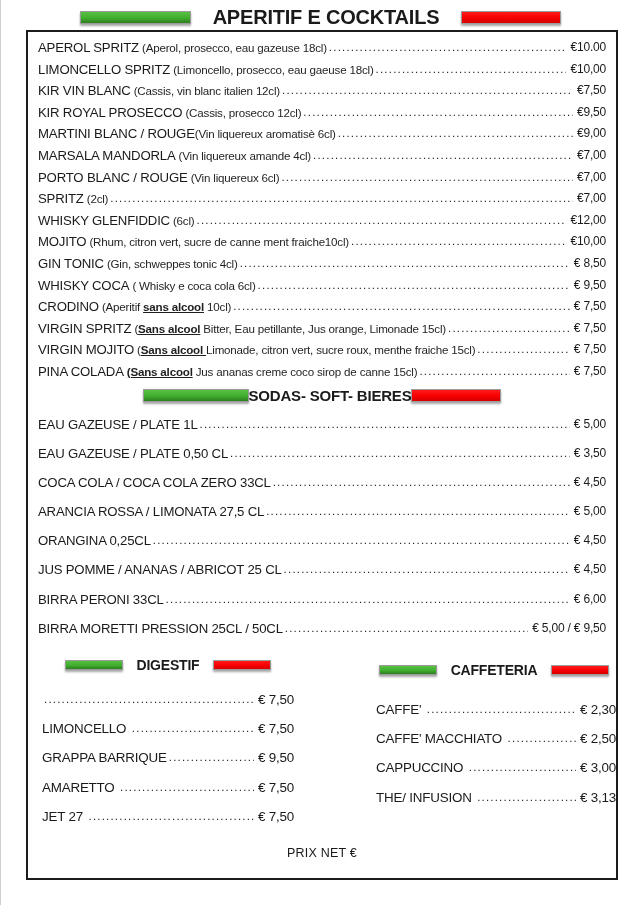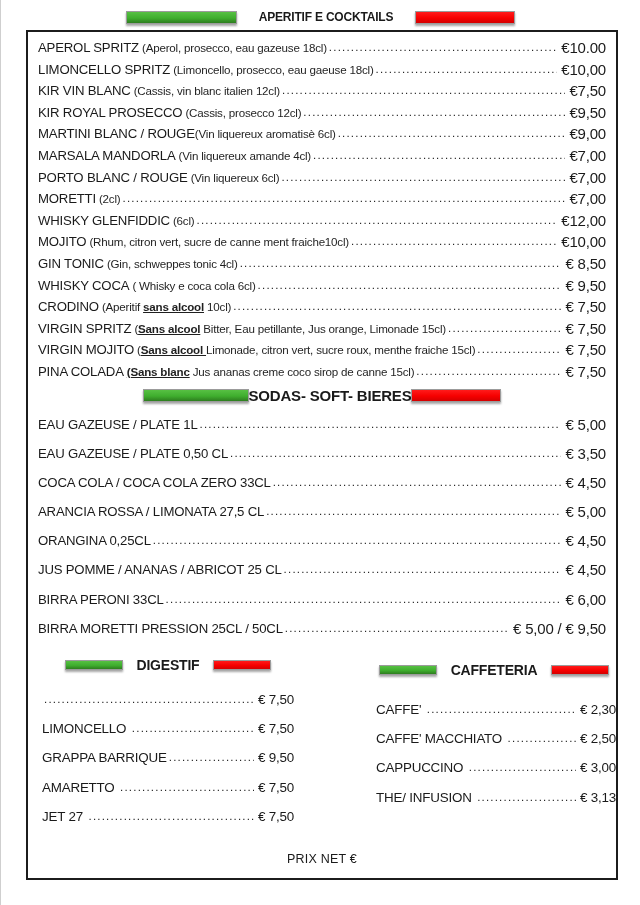--- a/index.html
+++ b/index.html
@@ -15,55 +15,55 @@
   .header-label { font-weight:700; white-space:pre; }
   .bar { display:inline-block; border:1px solid #9b9b9b; box-shadow:0 1.5px 2px rgba(0,0,0,.35); }
   .bar.green { background:linear-gradient(180deg, var(--green-hi) 0%, var(--green) 55%, var(--green-lo) 100%); }
   .bar.red   { background:linear-gradient(180deg, var(--red-hi) 0%, var(--red) 55%, var(--red-lo) 100%); }
   .bar.lg { width:111px; height:13px; }
   .bar.lg2{ width:100px; height:13px; }
   .bar.md { width:106px; height:13px; }
   .bar.md2{ width:90px;  height:13px; }
   .bar.sm { width:58px;  height:10px; }
 
-  .top-header { position:absolute; top:5px; left:0; width:100%; height:24px; gap:22px; font-size:12px; }
+  .top-header { position:absolute; top:5px; left:0; width:100%; height:24px; gap:22px; font-size:20px; }
 
   .menu-box {
     position:absolute; left:25px; top:30px; width:592px; height:850px;
     border:2px solid #1c1c1c; padding:5px 10px 0 10px;
   }
 
   
   .row { display:flex; align-items:center; width:100%; }
   .name  { font-size:13.2px; white-space:pre; flex:0 0 auto; }
   .desc  { font-size:11.6px; white-space:pre; flex:0 0 auto; color:#1f1f1f; }
   .desc .emph { font-weight:700; text-decoration:underline;margin-top:38px; }
   .leader { flex:1 1 0; min-width:8px; overflow:hidden; white-space:nowrap;
             font-size:11.5px; letter-spacing:1.2px; margin:0 2px; }
   .leader::after { content:"......................................................................................................................................................................................................................."; }
-  .price { font-size:15px; white-space:pre; flex:0 0 auto; margin-left:2px; }
+  .price { font-size:12px; white-space:pre; flex:0 0 auto; margin-left:2px; }
 
   .list.aperitif .row { height:21.6px; line-height:21.6px; }
   .list.sodas    .row { height:29.2px; line-height:29.2px; }
 
   .mid-header { height:24px; font-size:15px; margin:1px 0 2px 0; }
 
   .columns { display:flex; margin-top:13px; }
   .col-left  { width:252px; margin-left:4px; }
   .col-right { width:244px; margin-left:78px; }
   .col-header { height:18px; gap:14px; font-size:14px; }
   .col-right .col-header { margin-top:5px; }
   .list.digestif  { margin-top:11px; }
   .list.caffeteria{ margin-top:16px; padding-left:4px; }
   .list.digestif .row, .list.caffeteria .row { height:29.2px; line-height:29.2px; }
   .list.digestif .name, .list.caffeteria .name,
   .list.digestif .price, .list.caffeteria .price { font-size:13.4px; }
 
   .footer-note {
-    position:absolute; bottom:12px; left:0; width:100%;
+    position:absolute; bottom:18px; left:0; width:100%;
     text-align:center; font-size:12.5px; letter-spacing:0.2px;
   }
 </style>
 </head>
 <body>
 
 <div class="page">
 
   <div class="section-header top-header">
     <span class="bar green lg"></span>
@@ -118,21 +118,21 @@
         </div>
 
         <div class="row">
           <span class="name">PORTO BLANC / ROUGE</span>
           <span class="desc"><span> (Vin liquereux 6cl)</span><span class="emph"></span><span></span></span>
           <span class="leader"></span>
           <span class="price">€7,00</span>
         </div>
 
         <div class="row">
-          <span class="name">MORETTI</span>
+          <span class="name">SPRITZ</span>
           <span class="desc"><span> (2cl)</span><span class="emph"></span><span></span></span>
           <span class="leader"></span>
           <span class="price">€7,00</span>
         </div>
 
         <div class="row">
           <span class="name">WHISKY GLENFIDDIC</span>
           <span class="desc"><span> (6cl)</span><span class="emph"></span><span></span></span>
           <span class="leader"></span>
           <span class="price">€12,00</span>
@@ -175,21 +175,21 @@
 
         <div class="row">
           <span class="name">VIRGIN MOJITO</span>
           <span class="desc"><span> (</span><span class="emph">Sans alcool </span><span>Limonade, citron vert, sucre roux, menthe fraiche 15cl)</span></span>
           <span class="leader"></span>
           <span class="price">€ 7,50</span>
         </div>
 
         <div class="row">
           <span class="name">PINA COLADA</span>
-          <span class="desc"><span> </span><span class="emph">(Sans blanc</span><span> Jus ananas creme coco sirop de canne 15cl)</span></span>
+          <span class="desc"><span> </span><span class="emph">(Sans alcool</span><span> Jus ananas creme coco sirop de canne 15cl)</span></span>
           <span class="leader"></span>
           <span class="price">€ 7,50</span>
         </div>
       </div>
 
     <div class="section-header mid-header">
       <span class="bar green md"></span>
       <span class="header-label">SODAS- SOFT- BIERES</span>
       <span class="bar red md2"></span>
     </div>

